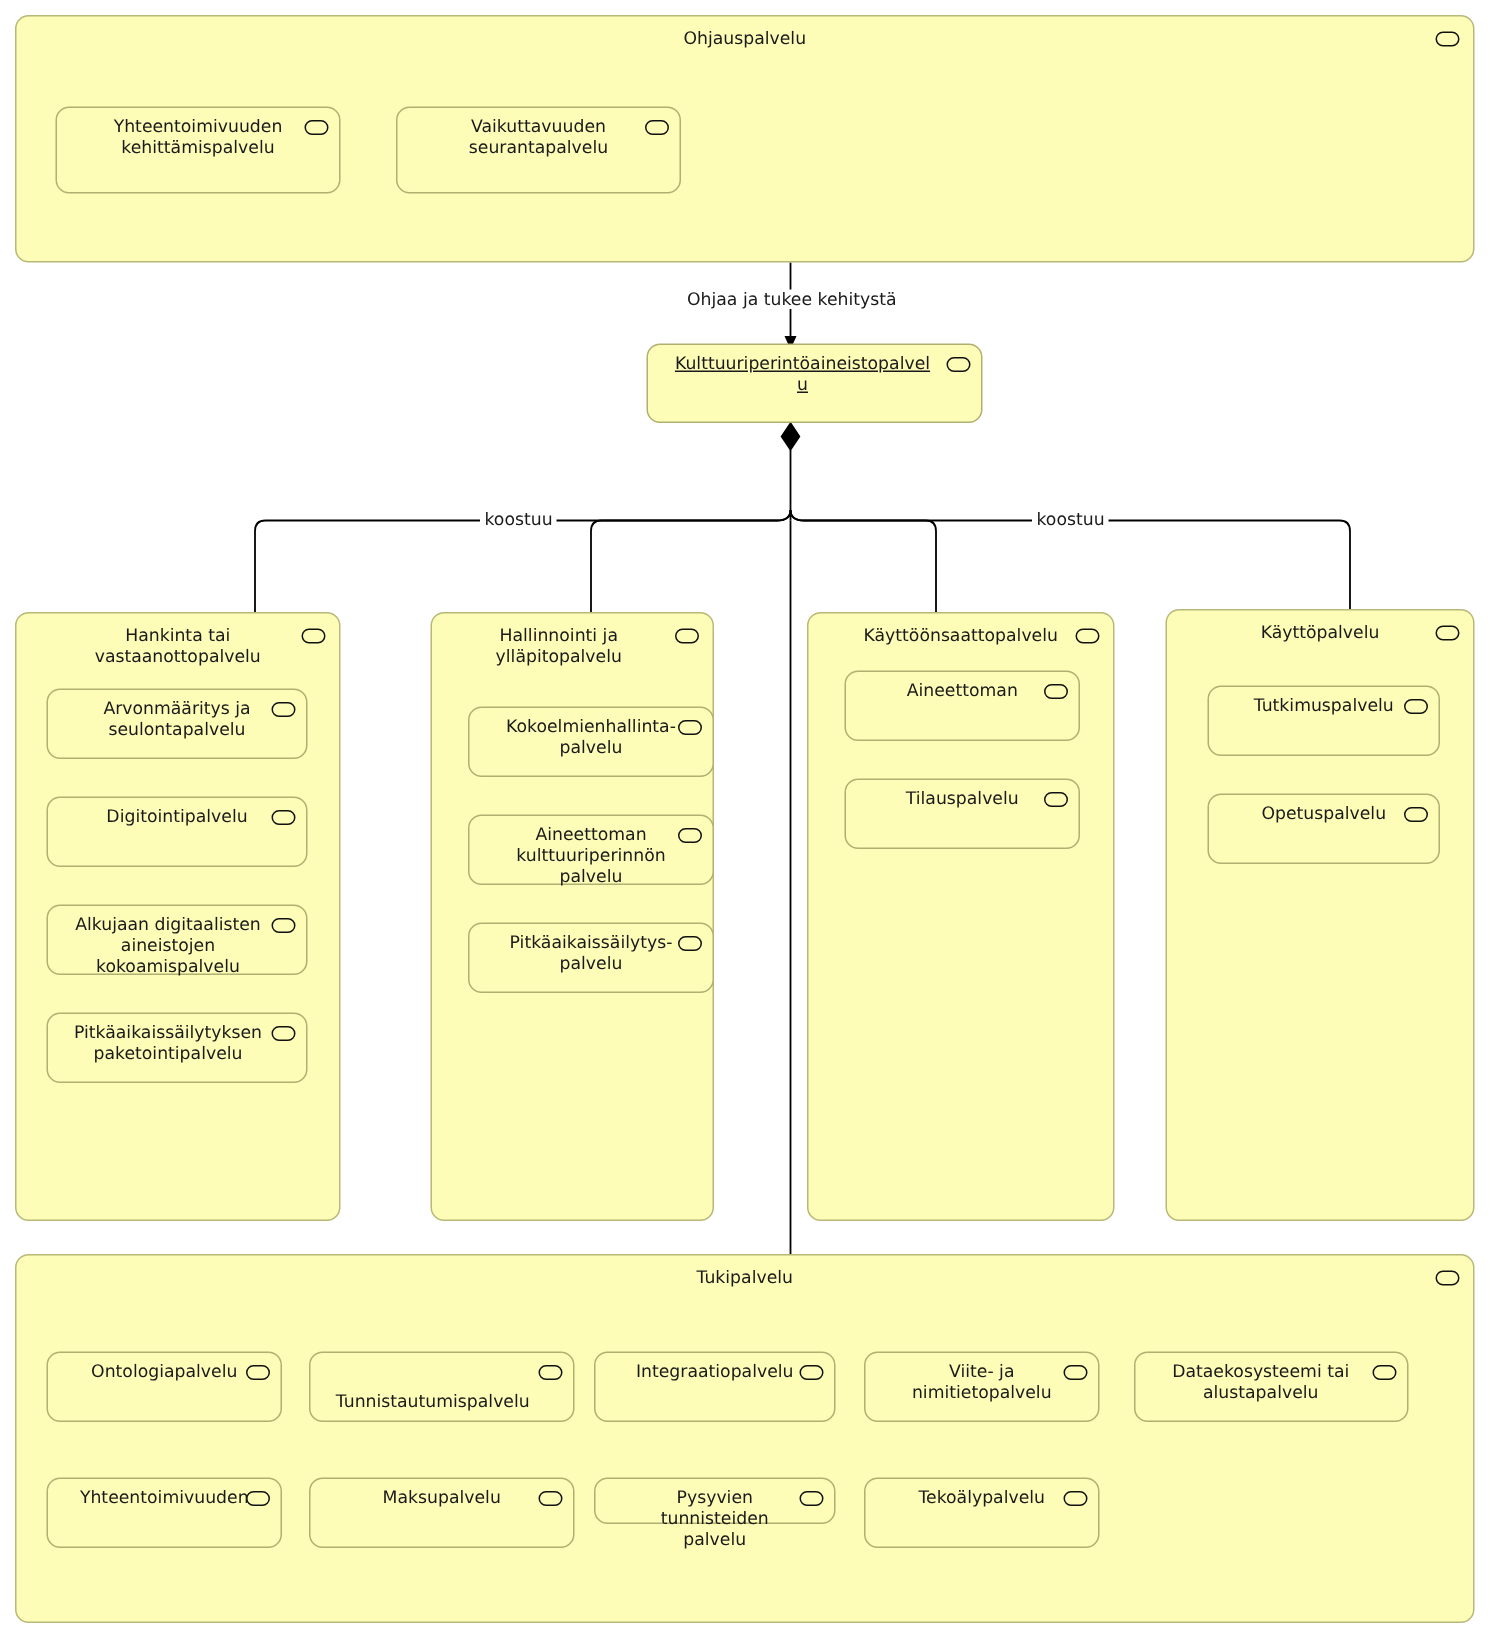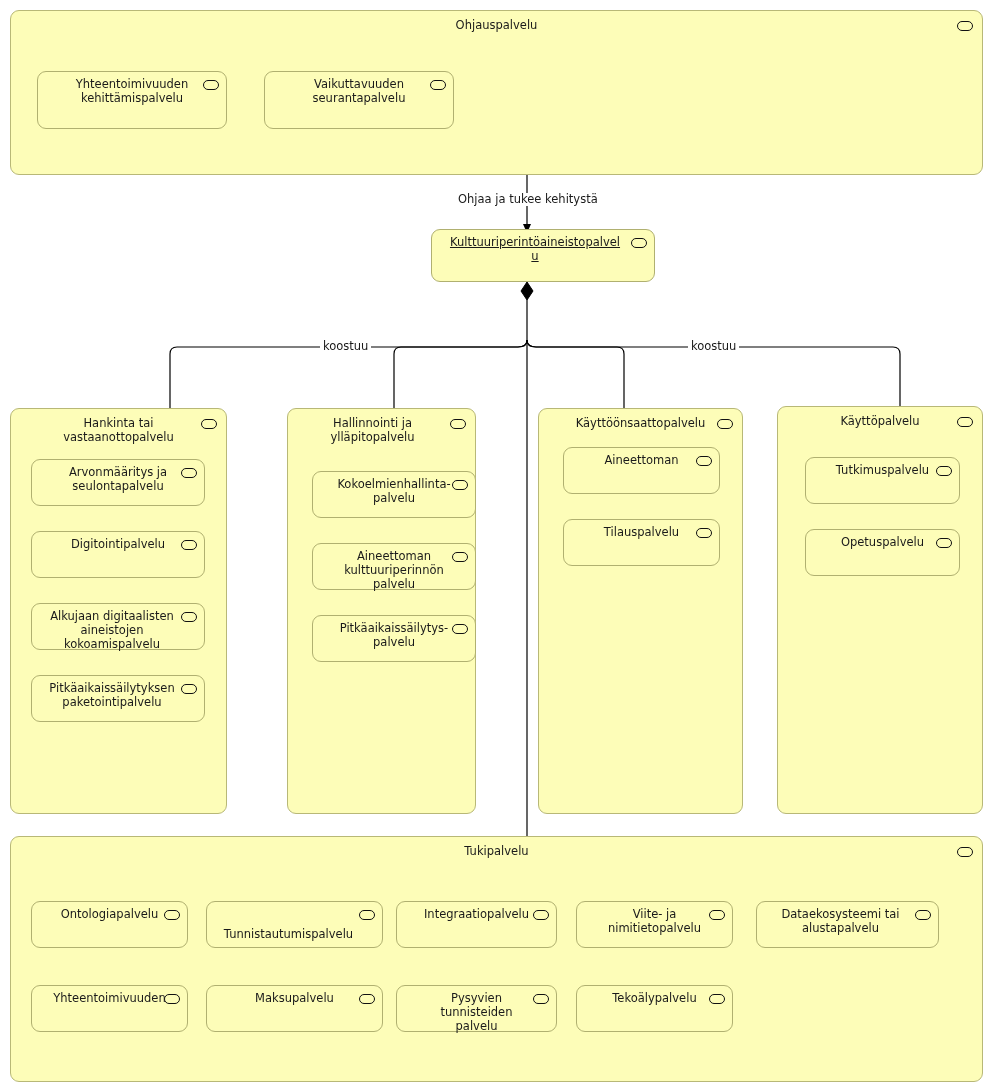--- a/index.html
+++ b/index.html
@@ -261,21 +261,21 @@
     <div class="node leaf" style="left:20px; top:148px; width:157px; height:47px;">
       <span class="svc-icon"></span>
       <div class="node-label">Yhteentoimivuuden</div>
     </div>
 
     <div class="node leaf" style="left:195px; top:148px; width:177px; height:47px;">
       <span class="svc-icon"></span>
       <div class="node-label">Maksupalvelu</div>
     </div>
 
-    <div class="node leaf" style="left:385px; top:148px; width:161px; height:47px;">
+    <div class="node leaf" style="left:385px; top:148px; width:161px; height:31px;">
       <span class="svc-icon"></span>
       <div class="node-label">Pysyvien
 tunnisteiden
 palvelu</div>
     </div>
 
     <div class="node leaf" style="left:565px; top:148px; width:157px; height:47px;">
       <span class="svc-icon"></span>
       <div class="node-label">Tekoälypalvelu</div>
     </div>

